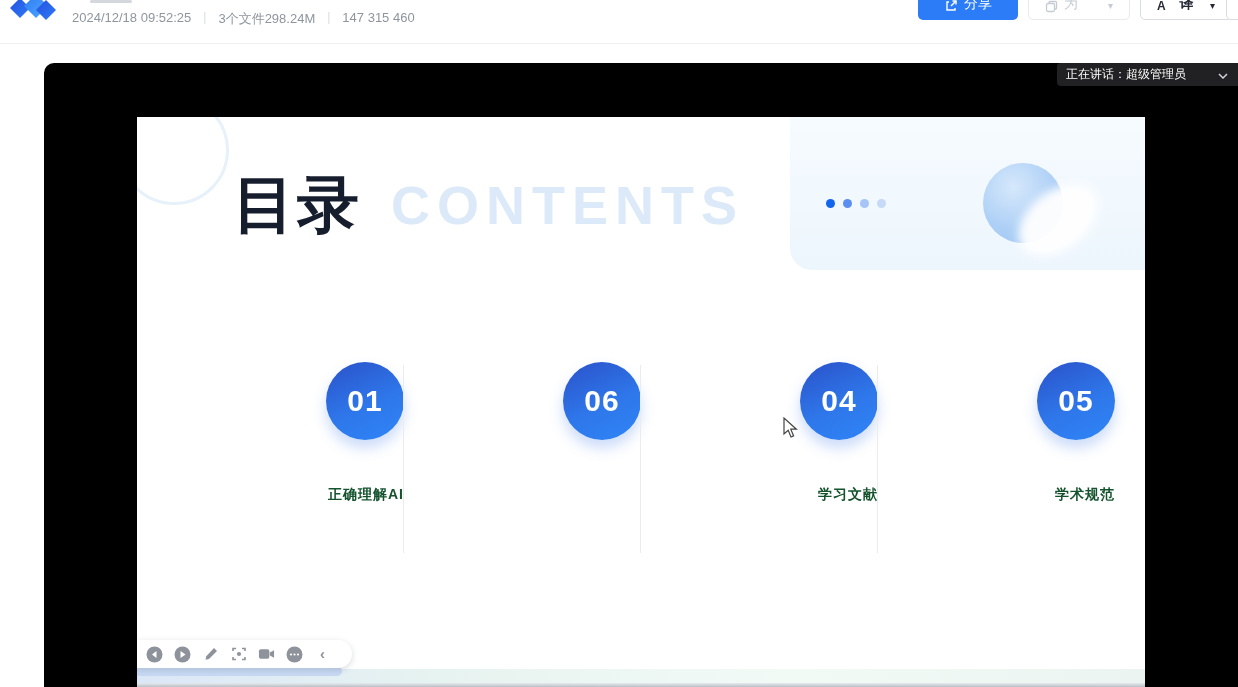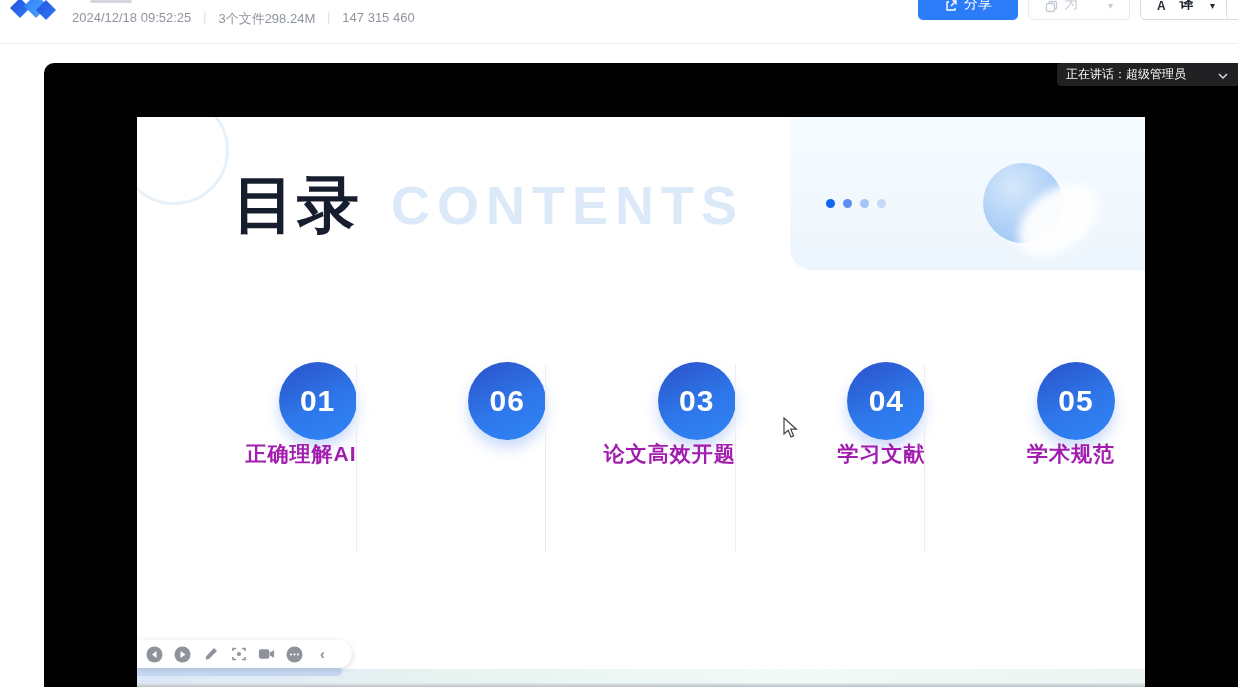--- a/index.html
+++ b/index.html
@@ -55,21 +55,21 @@
   .t-cn { font-size:62px; font-weight:bold; color:#161d2d; letter-spacing:2px; }
   .t-en { font-size:54px; font-weight:bold; color:#dbe9f8; letter-spacing:7px; }
 
   .items { position:absolute; left:30px; top:245px; width:948px; display:flex; }
   .item { flex:1; display:flex; flex-direction:column; align-items:flex-end; position:relative; }
   .item .vdiv { position:absolute; right:0; top:3px; height:188px; width:1px; background:#ececec; }
   .num-circle { width:78px; height:78px; border-radius:50%; display:flex; align-items:center;
     justify-content:center; background:linear-gradient(155deg,#2b51c9 0%,#2e77ea 55%,#2f85f7 100%);
     box-shadow:0 8px 14px rgba(47,112,230,.25); }
   .num-circle span { color:#fff; font-size:30px; font-weight:bold; letter-spacing:1px; }
-  .item .label { font-size:21px; font-weight:bold; color:#a21caf; letter-spacing:1px; white-space:nowrap; }
+  .item .label { margin-top:46px; font-size:14px; font-weight:bold; color:#14532d; letter-spacing:1px; white-space:nowrap; }
 
   .bottom-band { position:absolute; left:0; bottom:4px; width:100%; height:14px; z-index:1;
     background:linear-gradient(90deg,#dbe7f7 0%,#e7f3f0 30%,#f2faf6 65%,#ecf4f1 100%); }
   .slide-edge { position:absolute; left:0; bottom:0; width:100%; height:4px; z-index:1;
     background:linear-gradient(180deg,#e6eaee 0%,#b9c0c6 100%); }
   .blue-strip { position:absolute; left:0; top:549px; width:205px; height:10px; z-index:2;
     background:#c7d9f3; border-radius:0 6px 6px 0; }
   .toolbar { position:absolute; left:0; top:523px; width:215px; height:28px; z-index:3;
     background:#fff; border-radius:0 14px 14px 0; box-shadow:0 2px 6px rgba(80,90,110,.22);
     display:flex; align-items:center; padding:0 12px 0 9px; gap:11px; }
@@ -181,27 +181,20 @@
           <div class="vdiv"></div>
         </div>
         <div class="item">
           <div class="num-circle">
               <span>06</span>
             </div>
           <div class="vdiv"></div>
         </div>
         <div class="item">
           <div class="num-circle">
-              <span>03</span>
-            </div>
-          <div class="label">论文高效开题</div>
-          <div class="vdiv"></div>
-        </div>
-        <div class="item">
-          <div class="num-circle">
               <span>04</span>
             </div>
           <div class="label">学习文献</div>
           <div class="vdiv"></div>
         </div>
         <div class="item">
           <div class="num-circle">
               <span>05</span>
             </div>
           <div class="label">学术规范</div>

